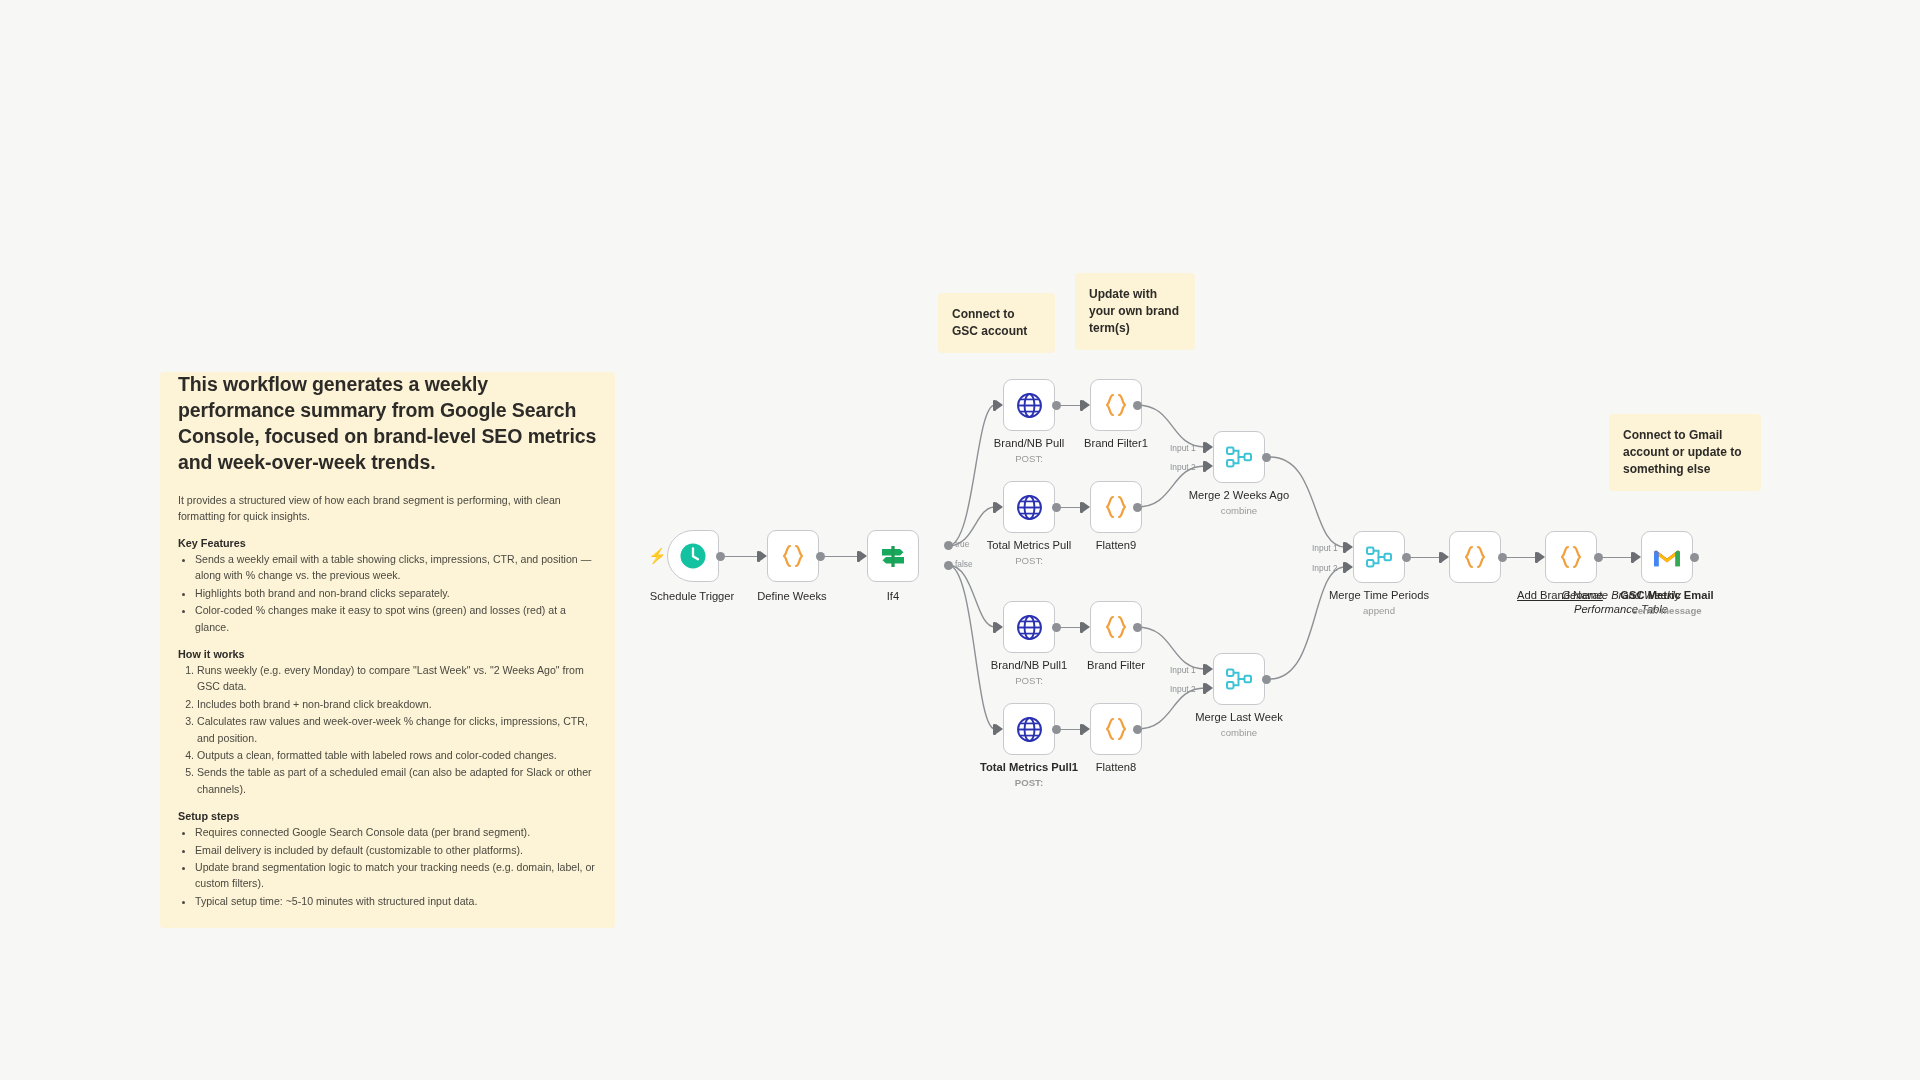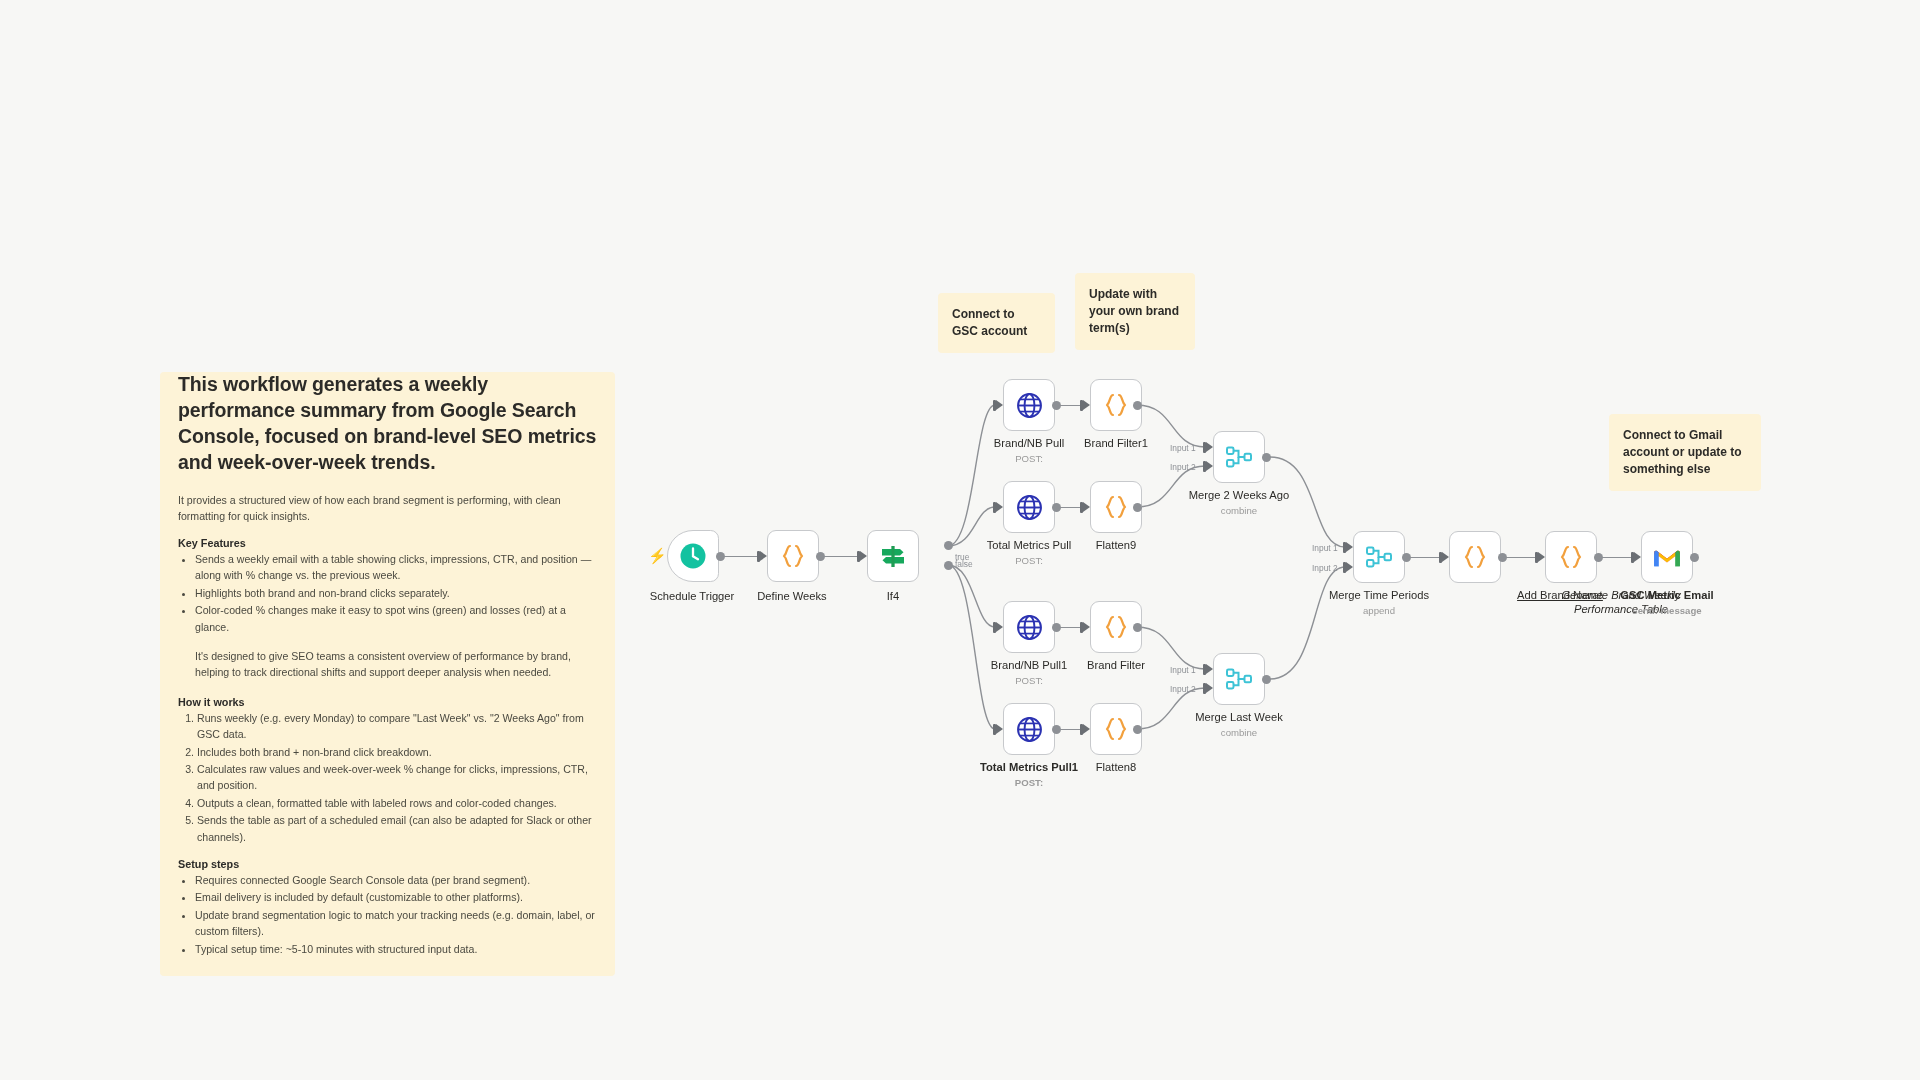--- a/index.html
+++ b/index.html
@@ -200,21 +200,20 @@
   <div id="desc-note">
     <h1>This workflow generates a weekly performance summary from Google Search Console, focused on brand-level SEO metrics and week-over-week trends.</h1>
     <p class="intro">It provides a structured view of how each brand segment is performing, with clean formatting for quick insights.</p>
 
     <h2 class="sect">Key Features</h2>
     <ul>
       <li>Sends a weekly email with a table showing clicks, impressions, CTR, and position — along with % change vs. the previous week.</li>
       <li>Highlights both brand and non-brand clicks separately.</li>
       <li>Color-coded % changes make it easy to spot wins (green) and losses (red) at a glance.</li>
     </ul>
-    <p class="closing">It's designed to give SEO teams a consistent overview of performance by brand, helping to track directional shifts and support deeper analysis when needed.</p>
 
     <h2 class="sect">How it works</h2>
     <ol>
       <li>Runs weekly (e.g. every Monday) to compare "Last Week" vs. "2 Weeks Ago" from GSC data.</li>
       <li>Includes both brand + non-brand click breakdown.</li>
       <li>Calculates raw values and week-over-week % change for clicks, impressions, CTR, and position.</li>
       <li>Outputs a clean, formatted table with labeled rows and color-coded changes.</li>
       <li>Sends the table as part of a scheduled email (can also be adapted for Slack or other channels).</li>
     </ol>
 
@@ -255,21 +254,21 @@
 
   <div class="node" style="left:867px; top:530px;">
     <svg width="30" height="30" viewBox="0 0 30 30">
       <rect x="13.6" y="5" width="2.8" height="21" fill="#1f9c54"></rect>
       <path d="M4 8 H22 L25.5 11.3 L22 14.6 H4 Z" fill="#16a85c"></path>
       <path d="M26 16 H8 L4.5 19.3 L8 22.6 H26 Z" fill="#16a85c"></path>
       <rect x="13.6" y="5" width="2.8" height="21" fill="#1f9c54"></rect>
     </svg>
   </div>
   <div class="dot" style="left:944px; top:541px;"></div>
-  <div class="port-label" style="left:955px; top:539px;margin-top:13px;">true</div>
+  <div class="port-label" style="left:955px; top:539px;">true</div>
   <div class="dot" style="left:944px; top:561px;"></div>
   <div class="port-label" style="left:955px; top:559px;">false</div>
   <div class="node-label" style="left:843px; top:590px; width:100px;">If4</div>
 
   <div class="arrow-bar" style="left:993px; top:400px;"></div>
   <div class="arrow" style="left:996px; top:400px;"></div>
   <div class="node" style="left:1003px; top:379px;">
     <svg width="27" height="27" viewBox="0 0 24 24">
       <circle cx="12" cy="12" r="10.2" fill="none" stroke="#2b32b2" stroke-width="1.7"></circle>
       <ellipse cx="12" cy="12" rx="4.4" ry="10.2" fill="none" stroke="#2b32b2" stroke-width="1.7"></ellipse>

